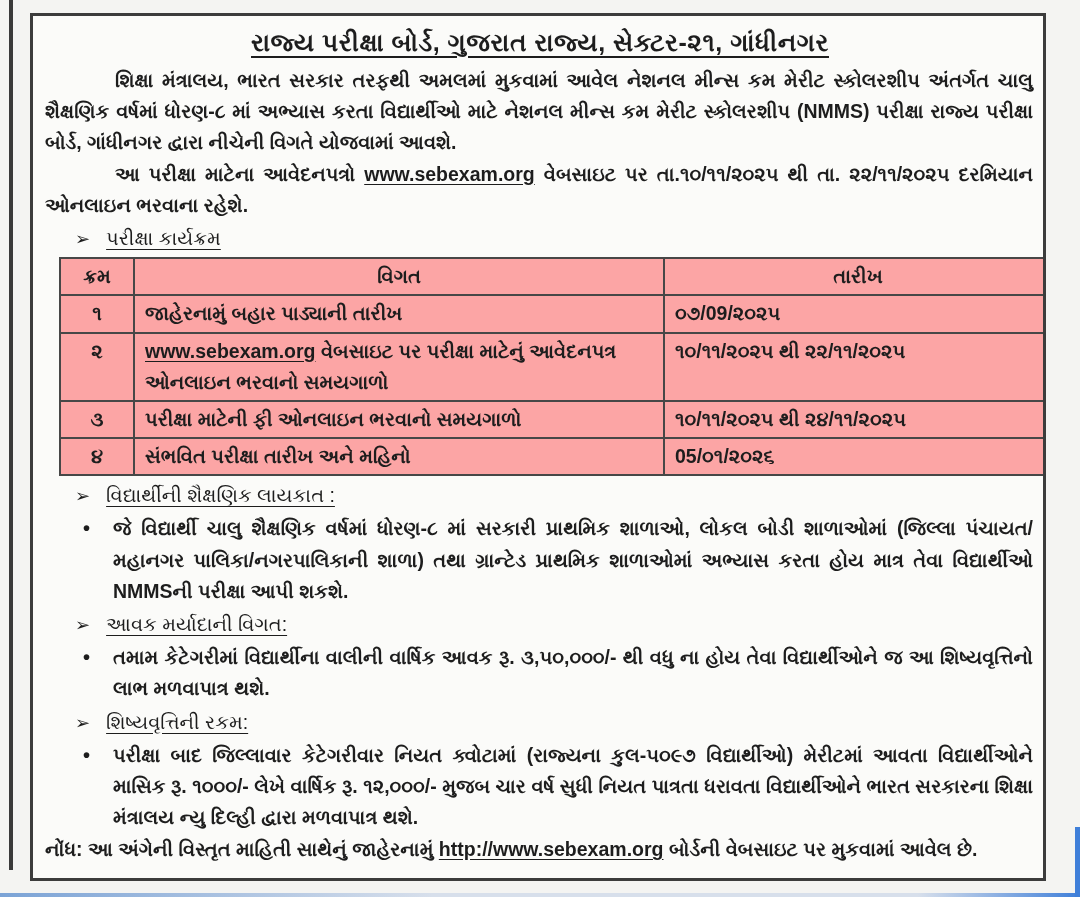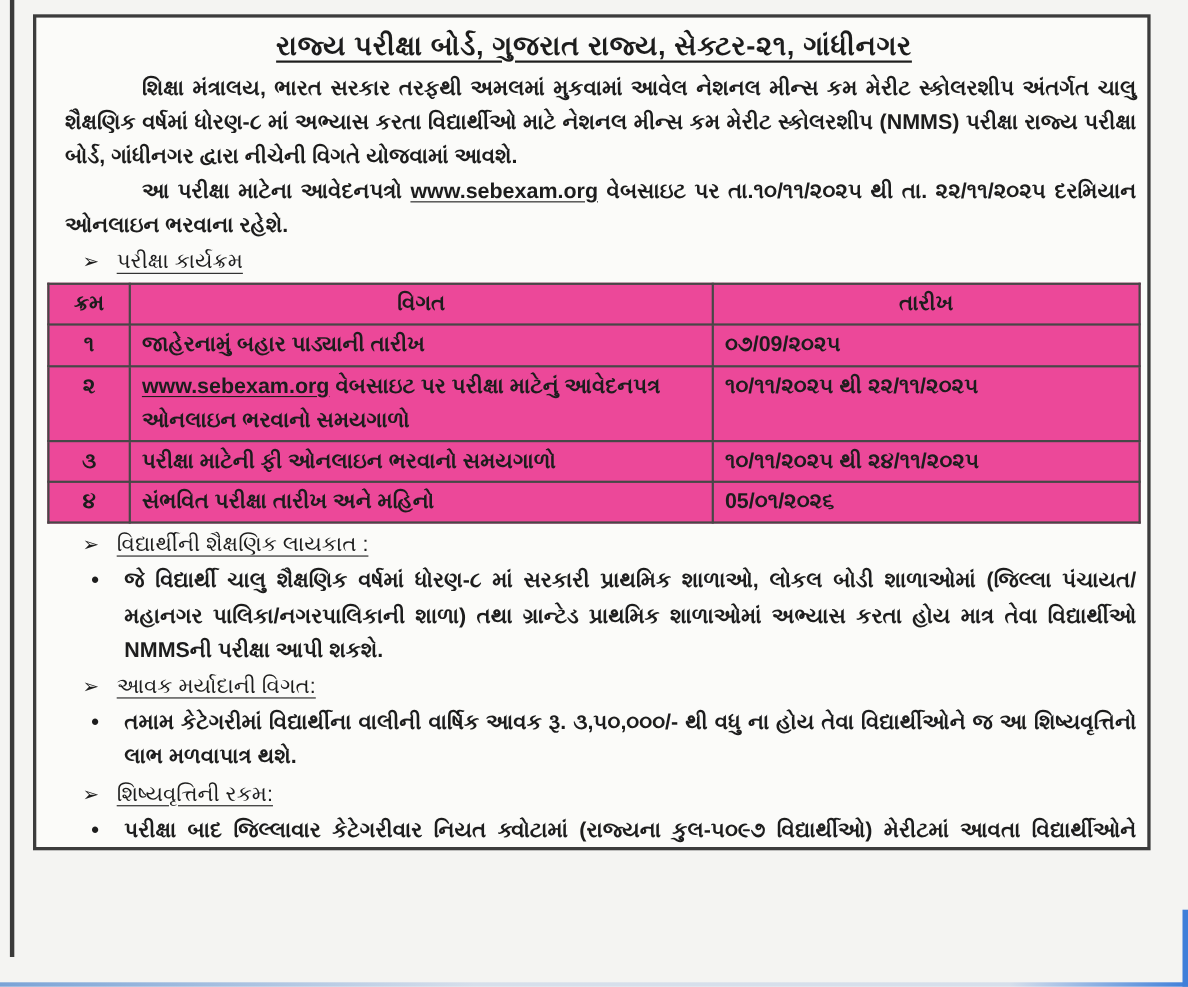--- a/index.html
+++ b/index.html
@@ -11,41 +11,41 @@
     color:#1d1d1d;
   }
   
   .left-margin-line { position:absolute; left:9px; top:0; width:4px; height:870px; background:#3a3a3a; }
   .bottom-blue-strip { position:absolute; left:0; bottom:0; width:1080px; height:4px;
     background:linear-gradient(90deg,#7ba3d6,#d7dfeb 40%,#d7dfeb 85%,#3f7fd9); }
   .right-blue-sliver { position:absolute; right:0; bottom:0; width:5px; height:70px; background:#3f7fd9; }
 
   .doc {
     position:absolute; left:30px; top:13px;
-    width:1016px; height:760px; box-sizing:border-box;
+    width:1016px; height:868px; box-sizing:border-box;
     border:3px solid #3c3c3c;
     background:#fbfbf9;
     padding:4px 6px 0 10px;
     font-size:19.5px; font-weight:600; line-height:1.6;
     overflow:hidden;
   }
   .doc-title {
     text-align:center; font-size:25px; font-weight:700;
     text-decoration:underline; text-underline-offset:5px;
     margin:2px 0 3px 0; letter-spacing:.5px;
   }
   .doc-subtitle { text-align:center; font-size:19px; font-weight:700; margin-bottom:5px; }
-  p.body-para { margin:0 4px 0 16px; text-align:justify; text-indent:70px; }
+  p.body-para { margin:0 4px 0 2px; text-align:justify; text-indent:70px; }
   .url-link { font-weight:700; text-decoration:underline; text-underline-offset:3px; }
 
   .section-heading { display:flex; align-items:baseline; gap:16px; margin:2px 0 2px 32px; }
   .section-heading .arrow { font-size:18px; font-weight:400; }
   .section-heading .txt { font-weight:400; text-decoration:underline; text-underline-offset:4px; }
 
-  table.schedule { border-collapse:collapse; width:100%; margin:3px 0 4px 0; background:#ec4899; }
+  table.schedule { border-collapse:collapse; width:100%; margin:3px 0 4px 16px; background:#fca5a5; }
   table.schedule th, table.schedule td { border:2.5px solid #474747; padding:2px 10px; vertical-align:top; }
   table.schedule th { font-weight:700; text-align:center; }
   td.sr-cell { text-align:center; width:52px; }
   col.c-sr { width:56px; } col.c-detail { width:530px; } col.c-date { width:auto; }
 
   .bullet-row { display:flex; margin:0 4px 1px 40px; gap:18px; }
   .bullet-row .dot { width:12px; font-size:20px; line-height:1.55; }
   .bullet-row .txt { flex:1; text-align:justify; }
 
   p.note-para { margin:1px 2px 0 2px; text-align:justify; }

